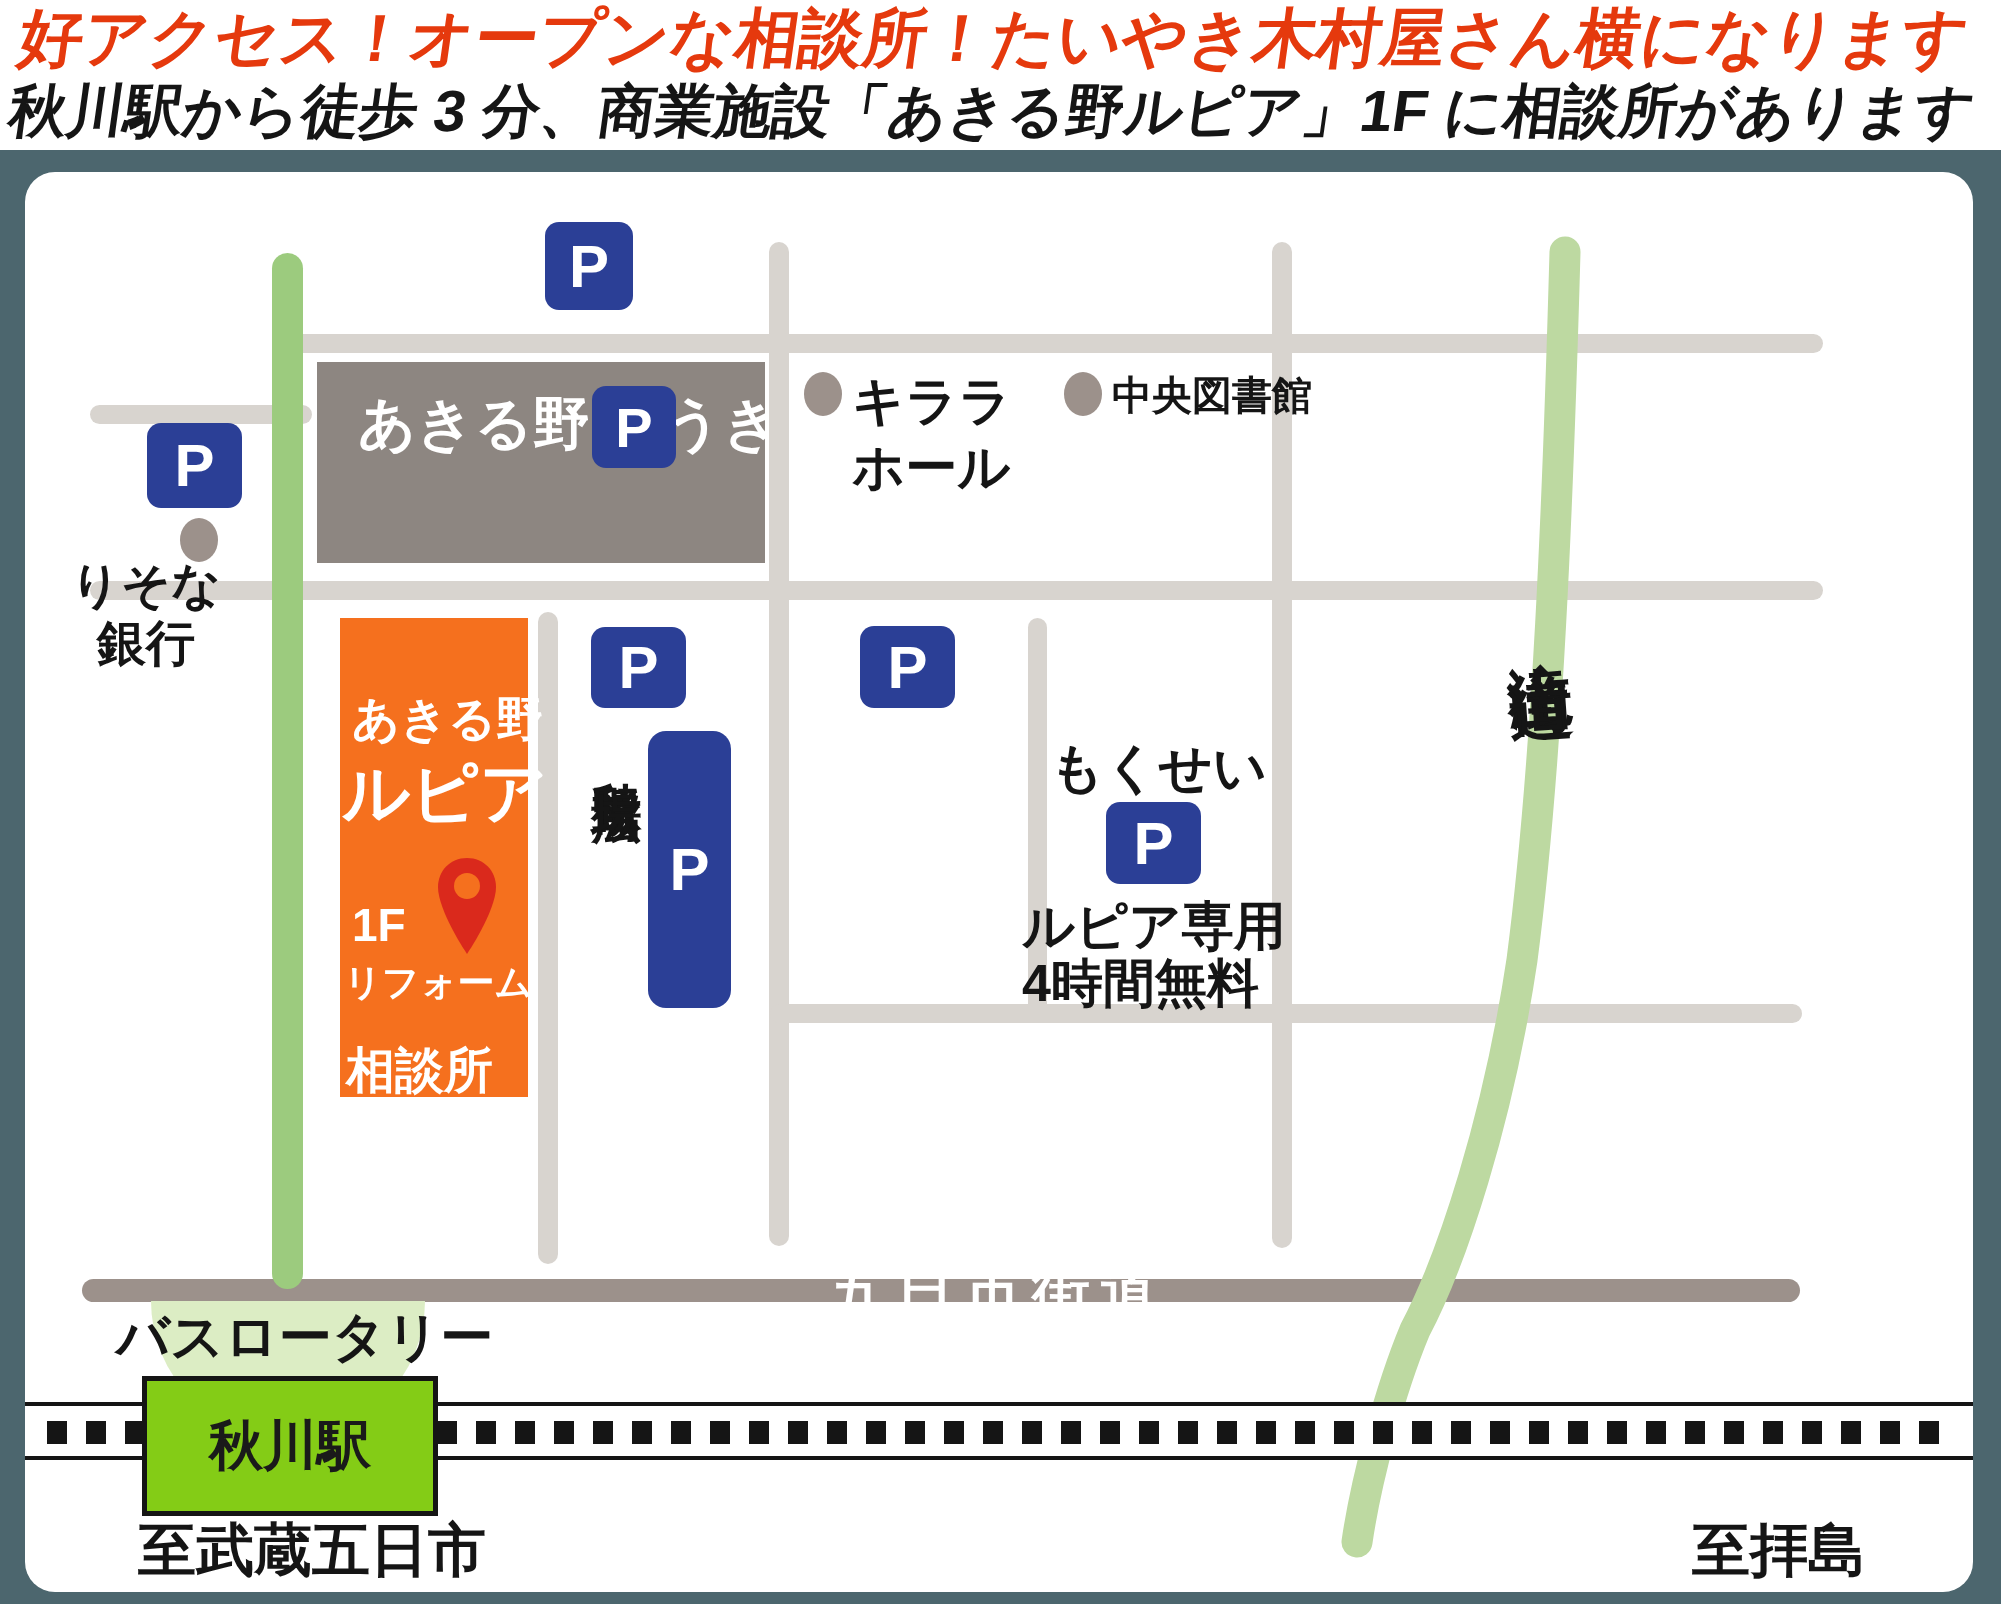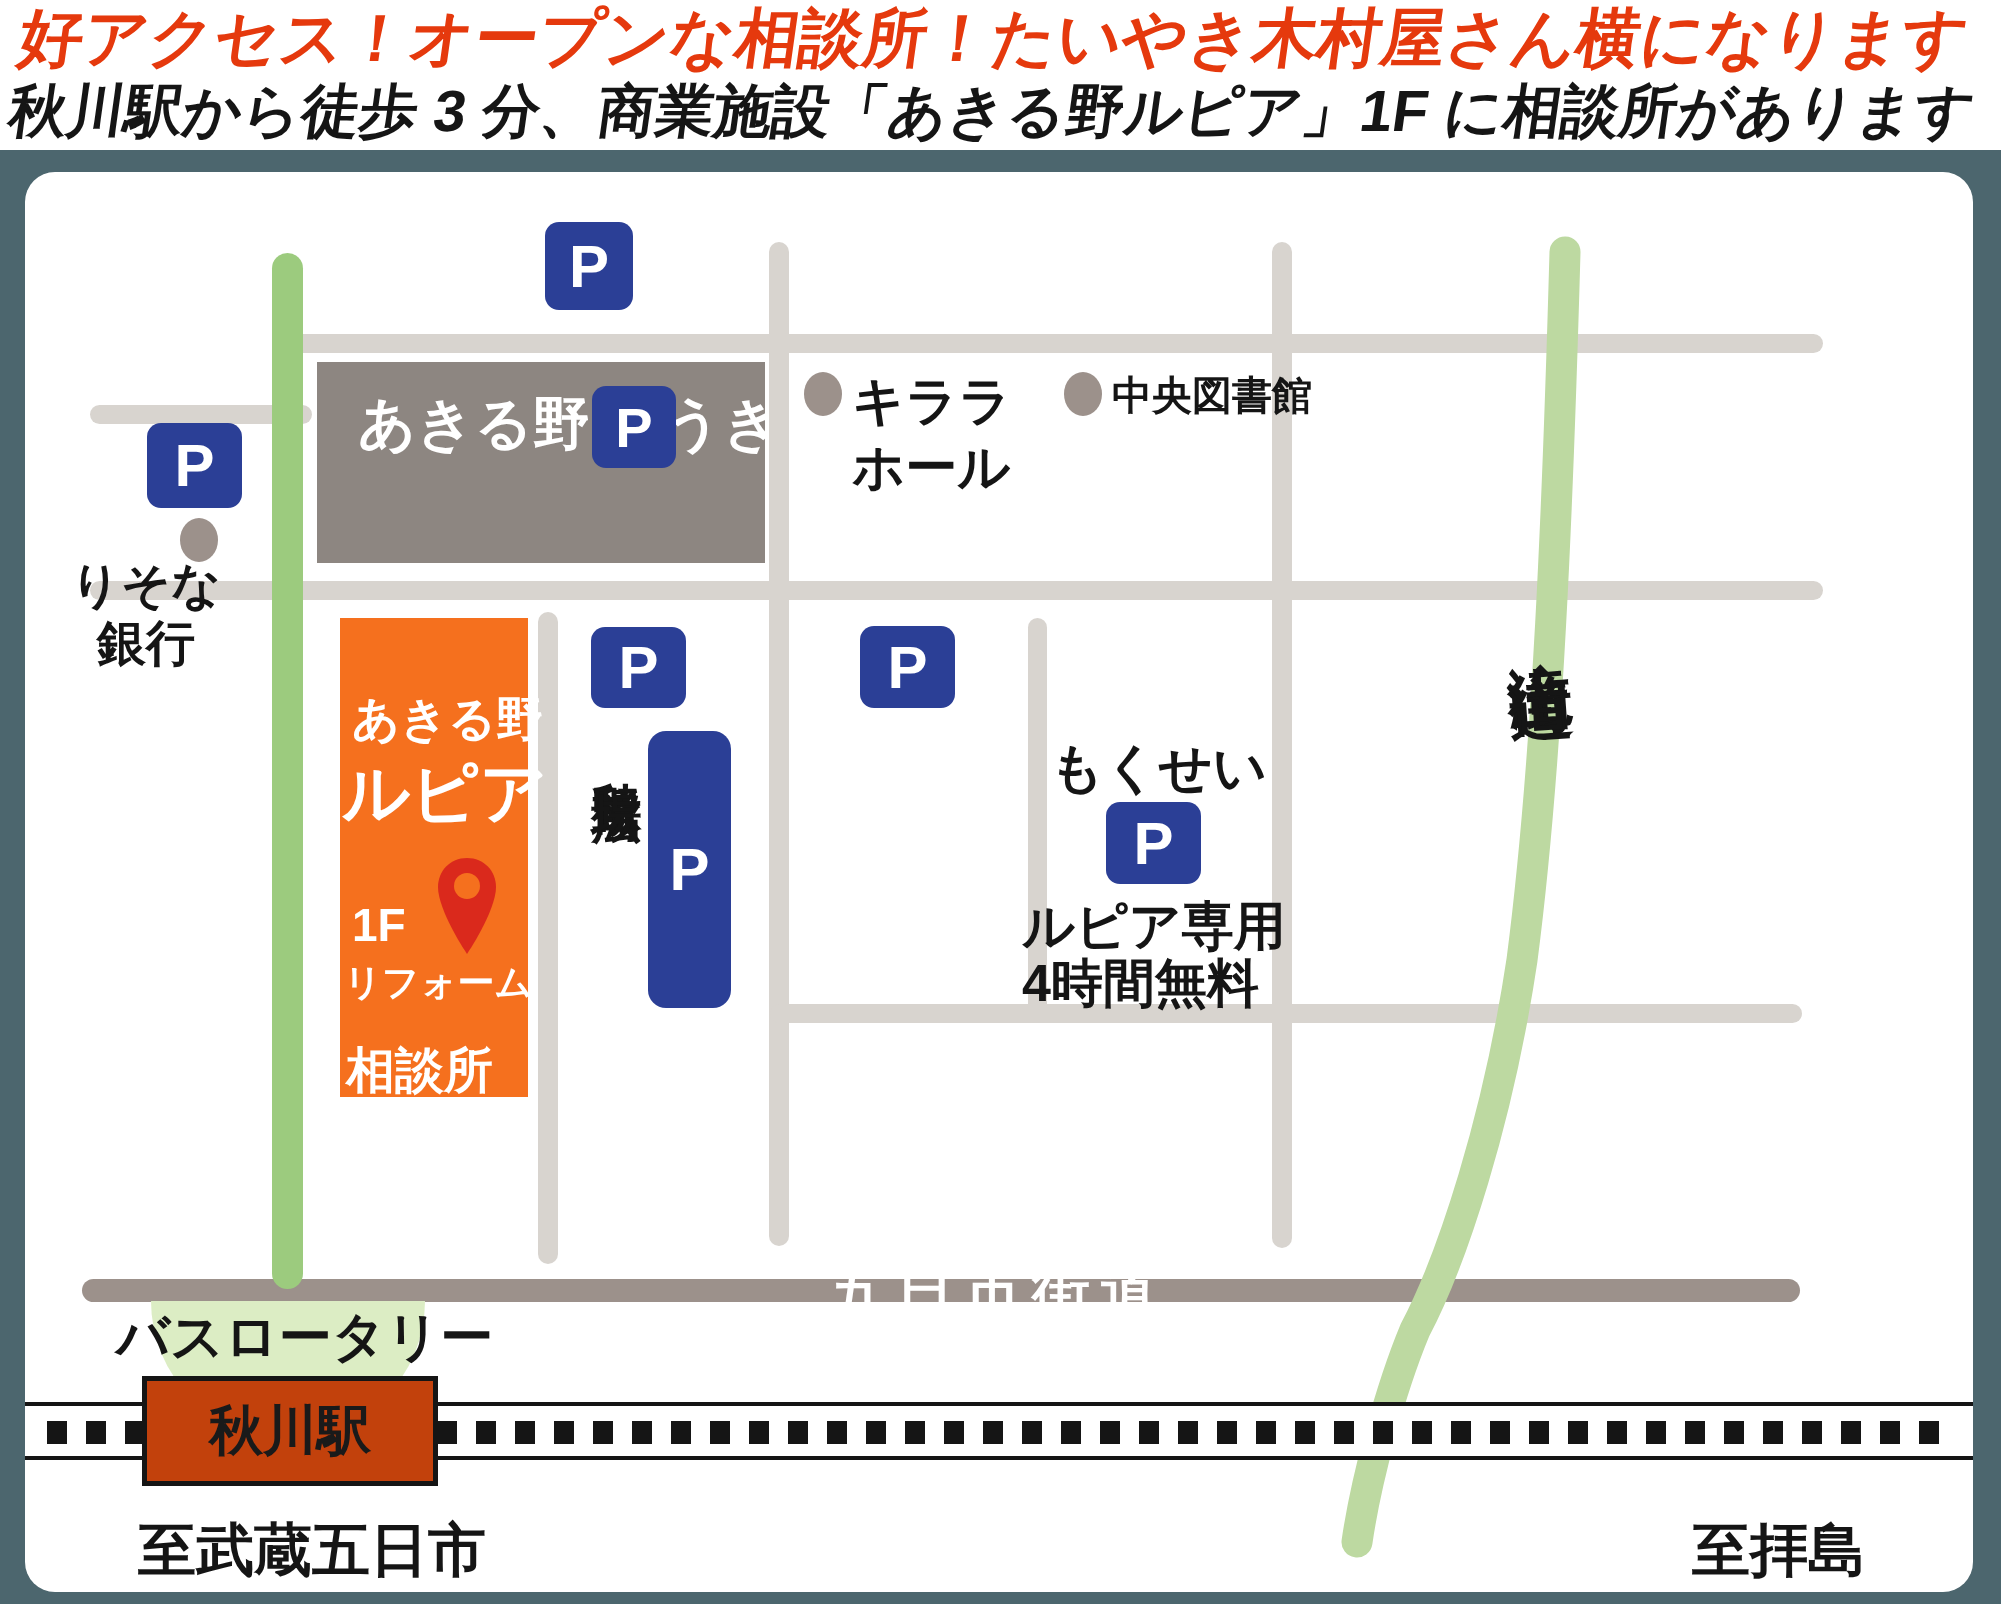--- a/index.html
+++ b/index.html
@@ -25,21 +25,21 @@
     color:#ffffff;font-size:58px;font-weight:700;letter-spacing:10px;white-space:nowrap;line-height:58px;
   }
   .groad{position:absolute;background:#9ccb7e;border-radius:16px;}
   .rotary{position:absolute;left:151px;top:1301px;width:274px;height:137px;background:#dcedc4;
     border-radius:0 0 137px 137px;}
   
   .rail-band{position:absolute;left:25px;top:1402px;width:1948px;height:58px;background:#ffffff;
     border-top:4px solid #151515;border-bottom:4px solid #151515;box-sizing:border-box;}
   .rail-dashes{position:absolute;left:22px;right:18px;top:15px;height:23px;
     background:repeating-linear-gradient(90deg,#151515 0 20px,transparent 20px 39px);}
-  .station-box{position:absolute;left:142px;top:1376px;width:296px;height:110px;background:#c2410c;
+  .station-box{position:absolute;left:142px;top:1376px;width:296px;height:140px;background:#84cc16;
     border:5px solid #151515;box-sizing:border-box;display:flex;align-items:center;justify-content:center;
     font-size:54px;font-weight:700;}
   
   .bld-tokyu{position:absolute;left:317px;top:362px;width:448px;height:201px;background:#8d8681;}
   .bld-lupia{position:absolute;left:340px;top:618px;width:188px;height:479px;background:#f5701e;}
   .bld-txt{position:absolute;color:#ffffff;font-weight:700;white-space:nowrap;}
   
   .pbadge{position:absolute;background:#2b3f96;border-radius:14px;color:#ffffff;
     display:flex;align-items:center;justify-content:center;font-weight:700;font-size:60px;}
   

